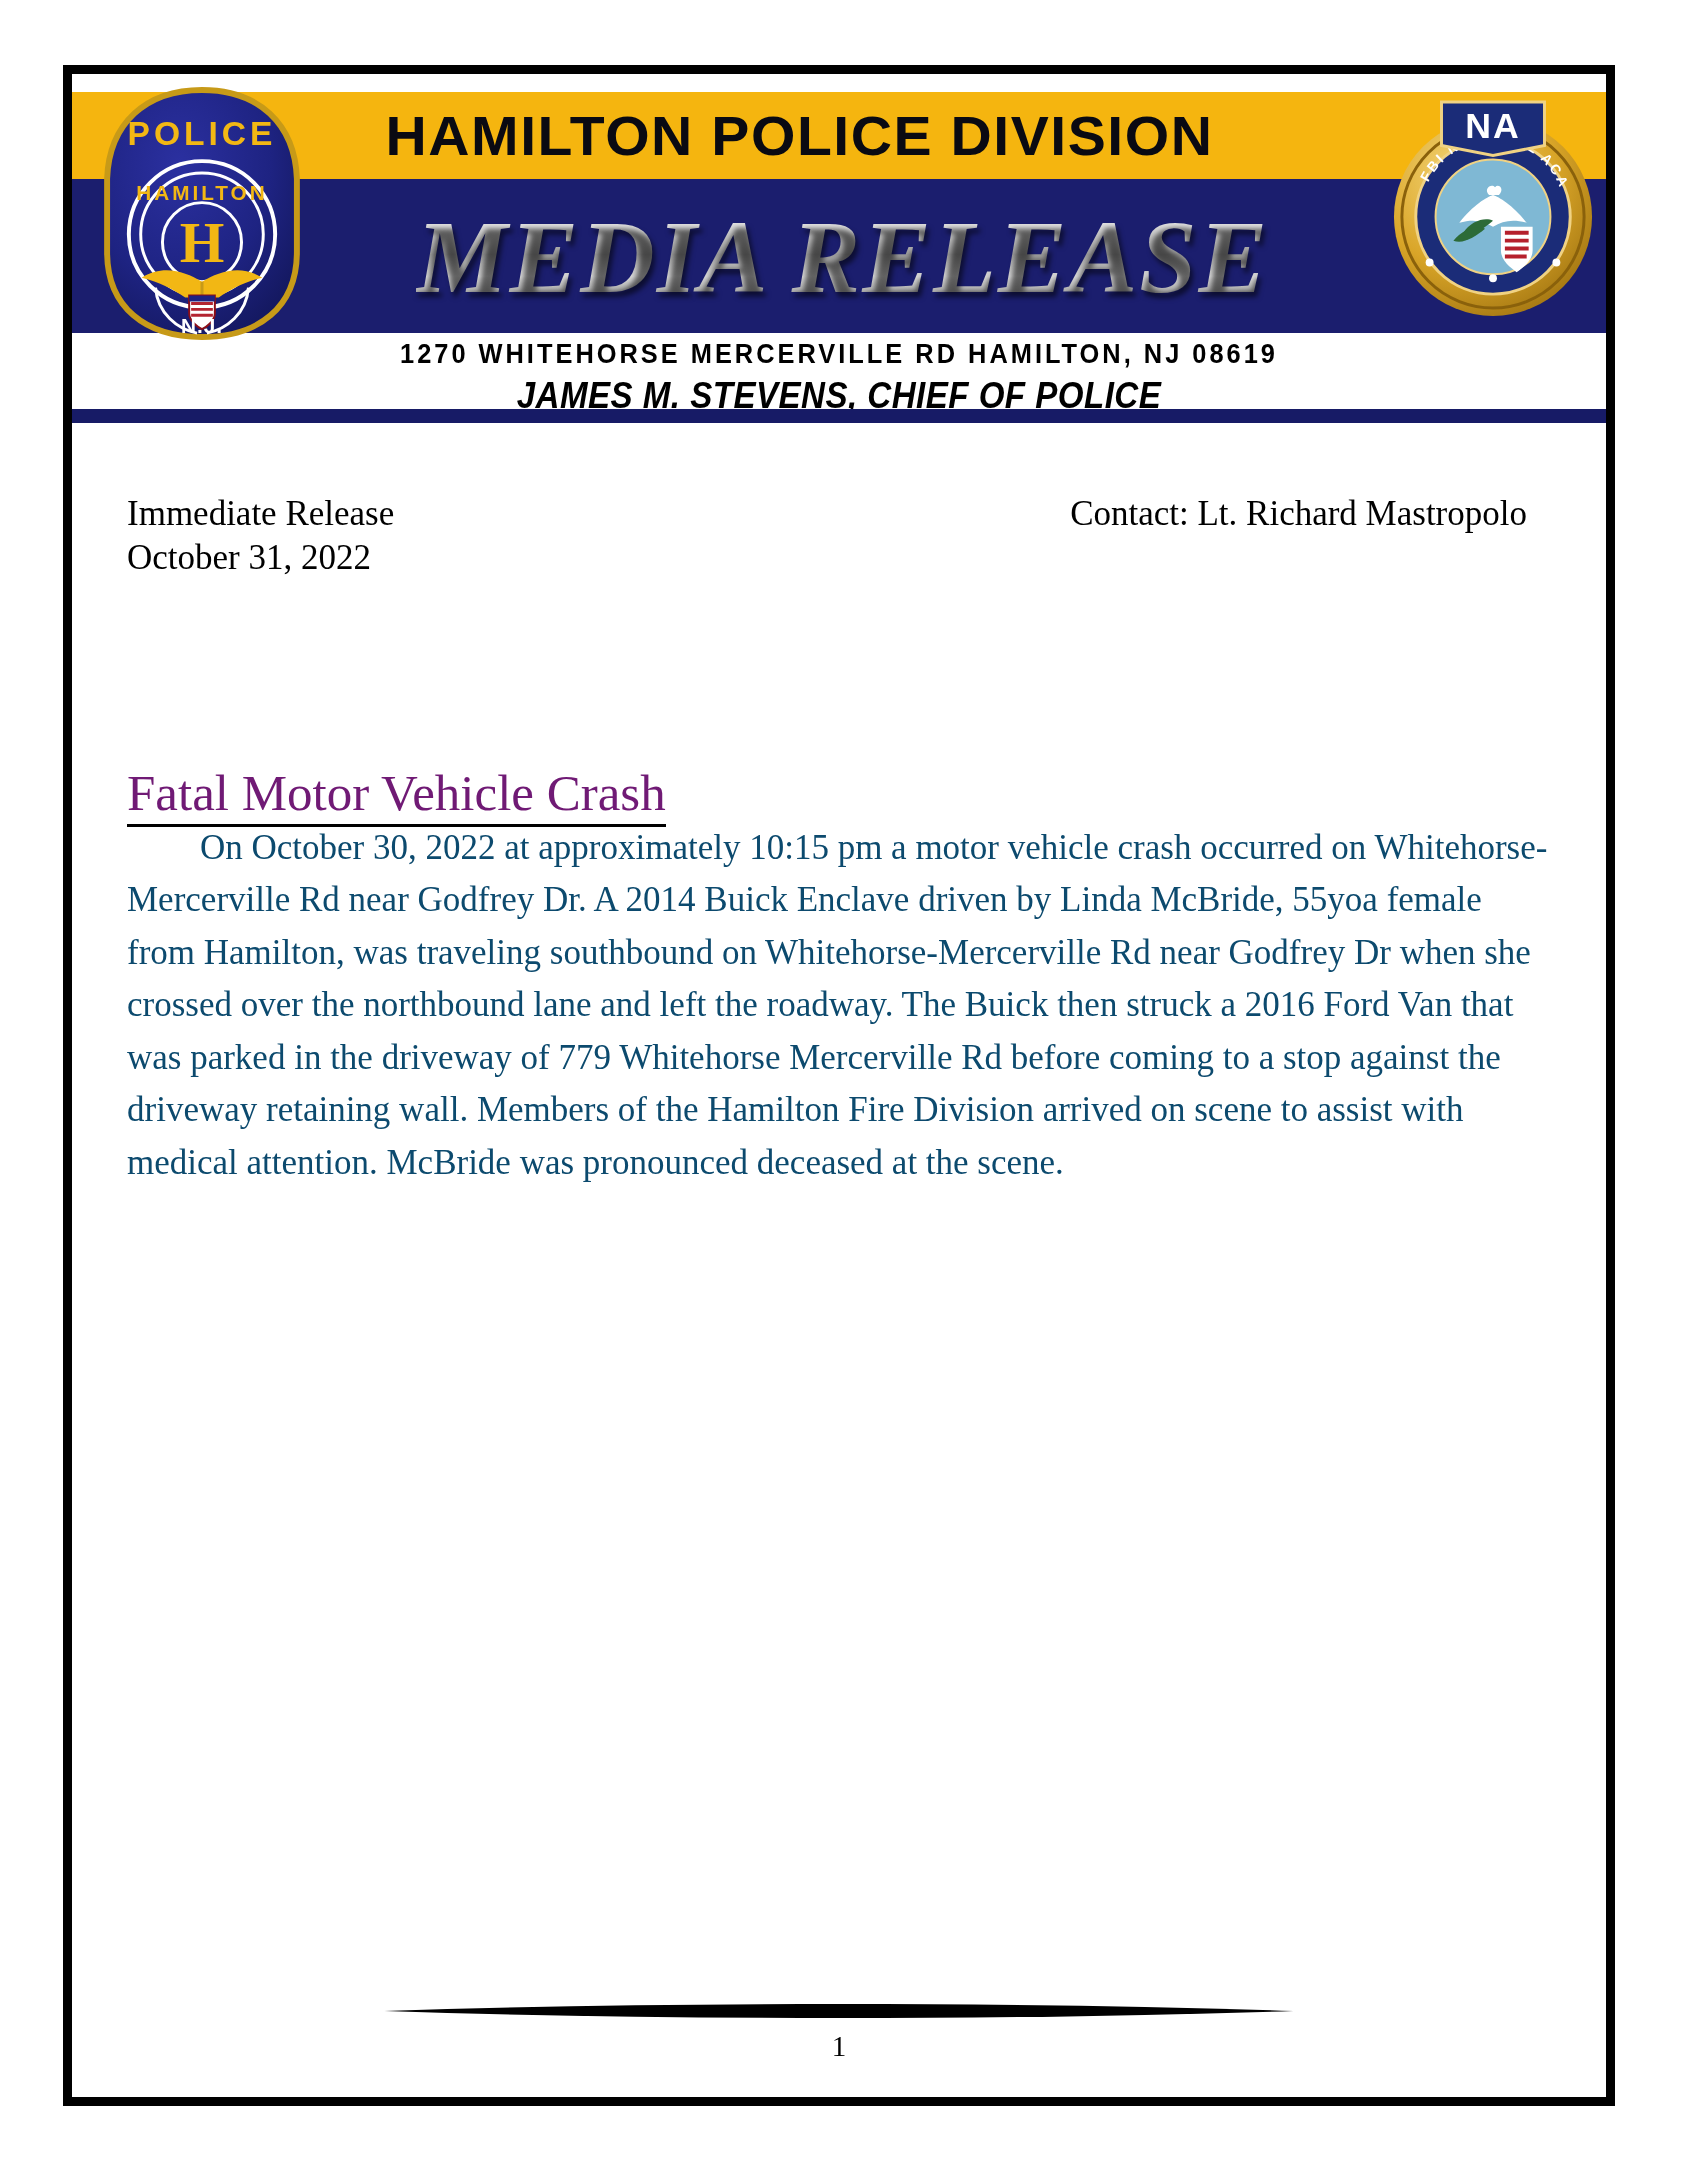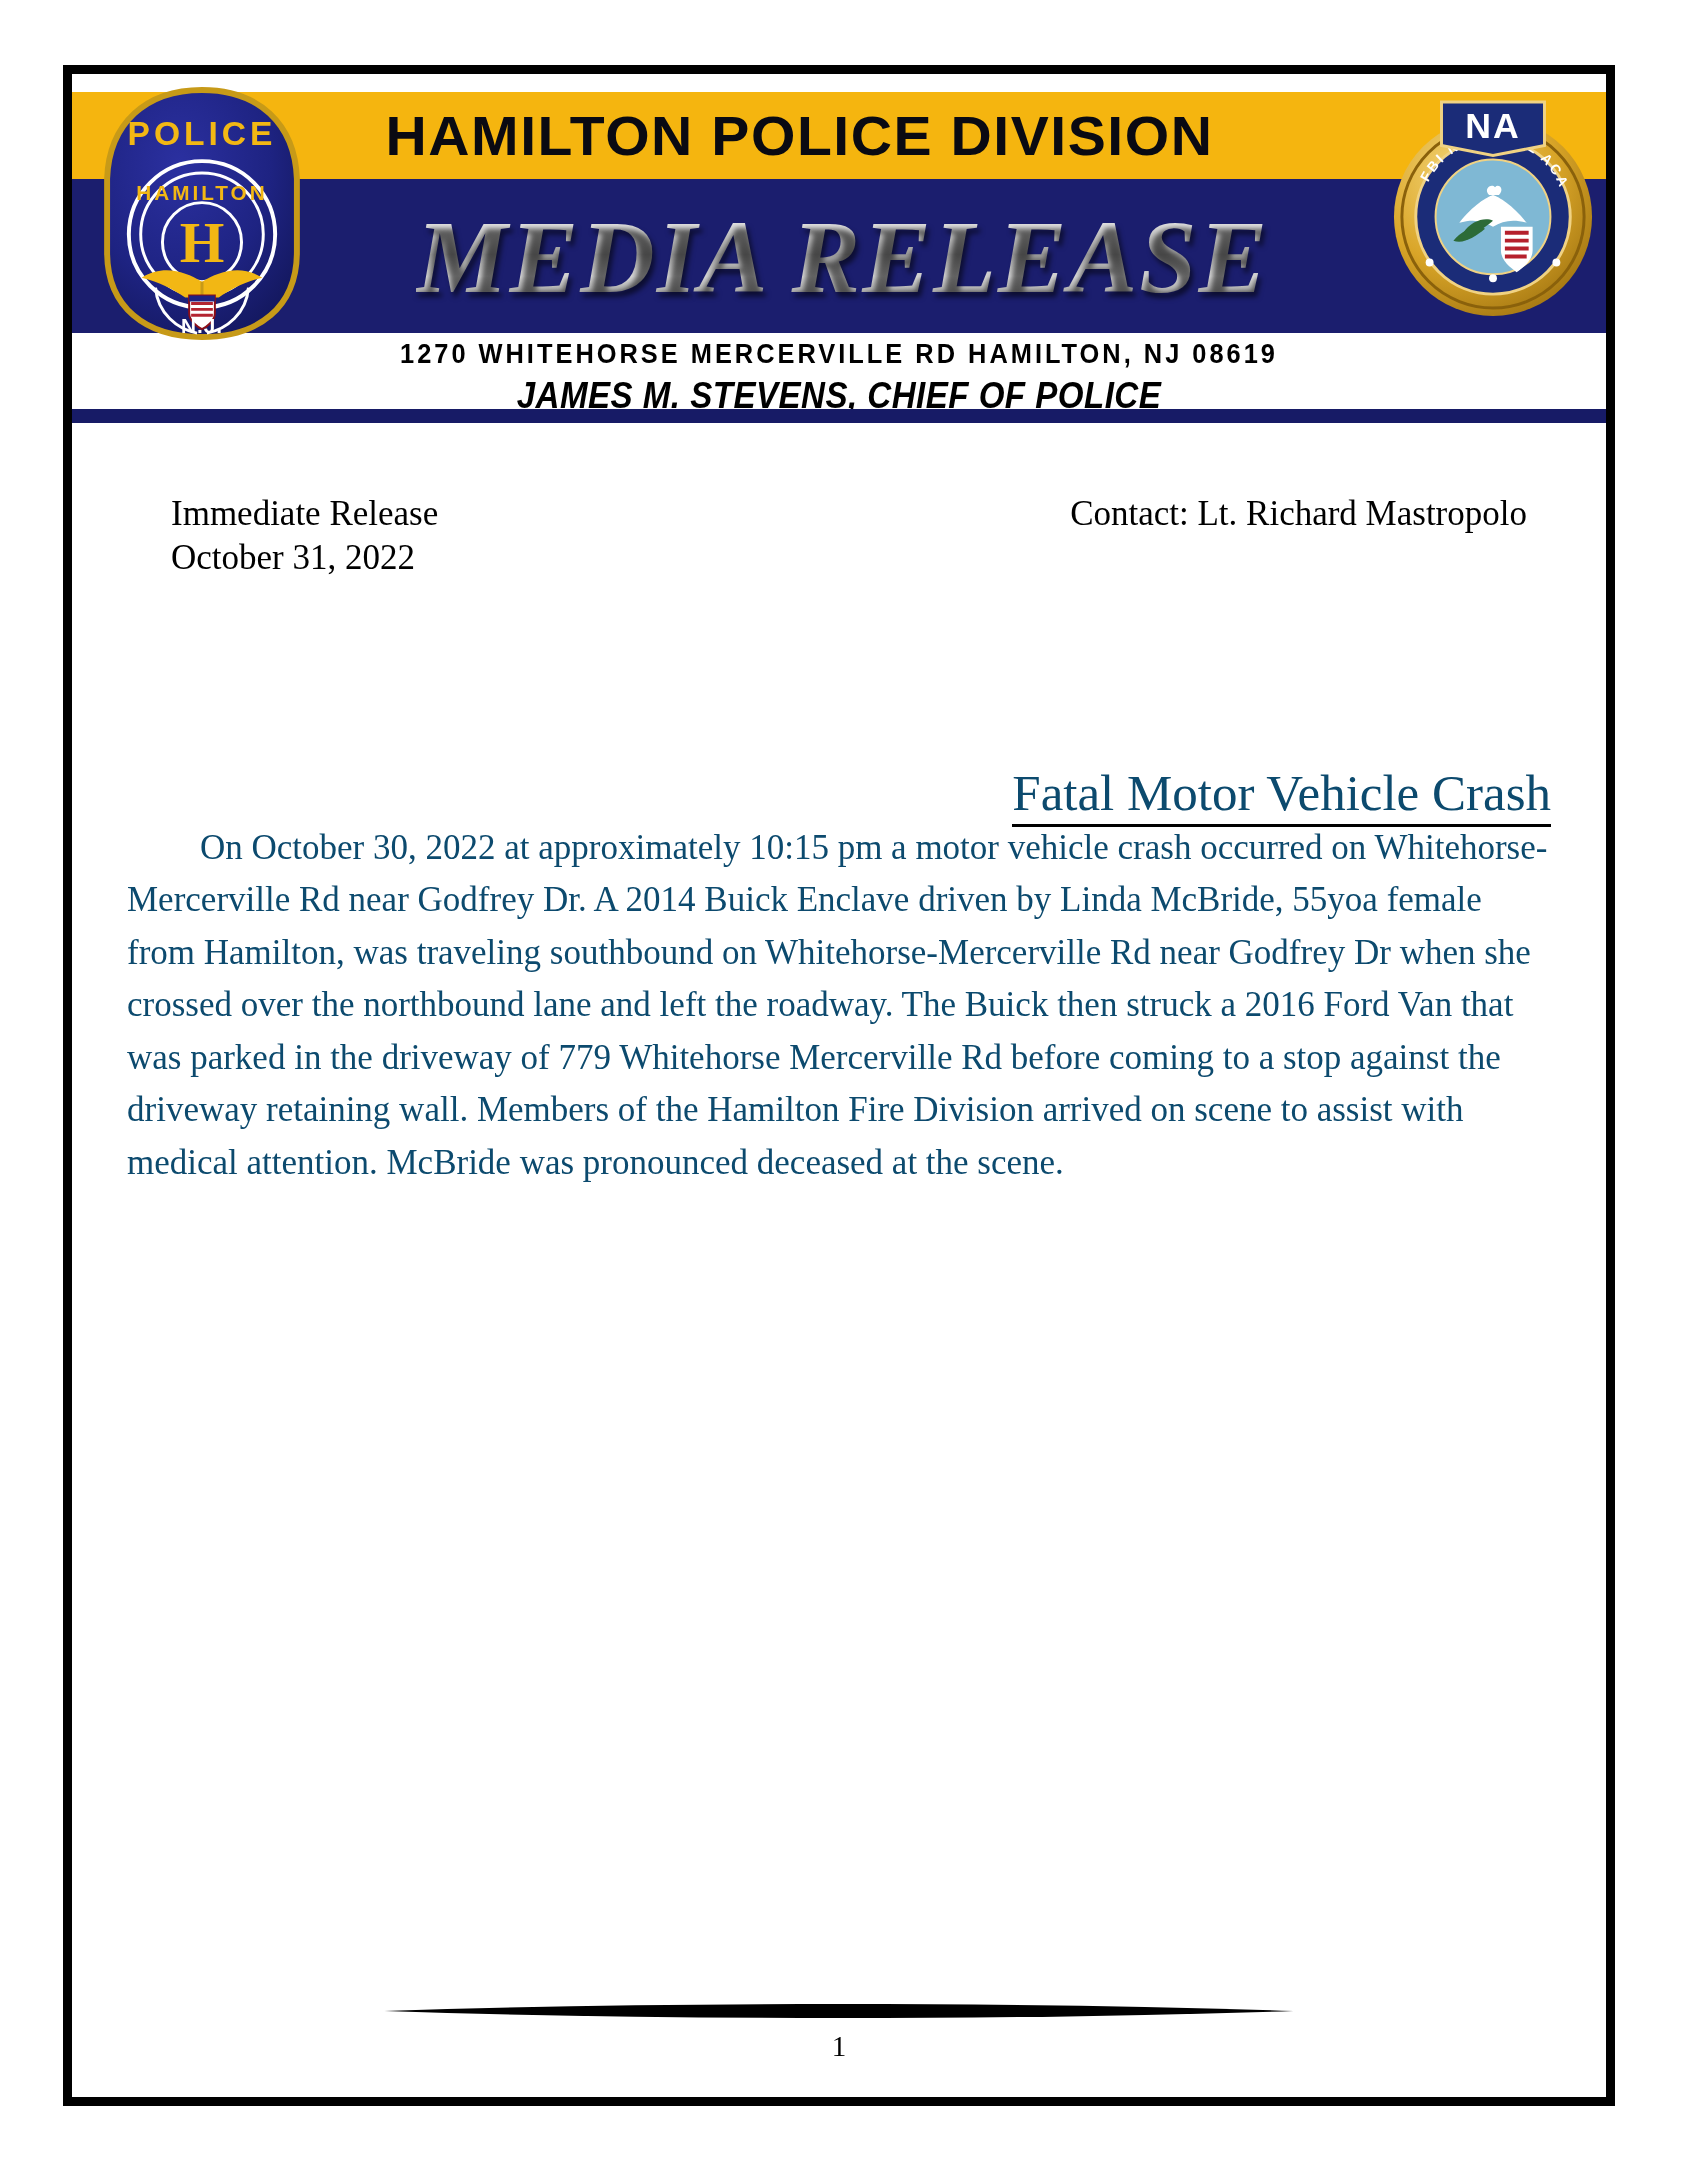--- a/index.html
+++ b/index.html
@@ -151,31 +151,30 @@
     padding: 0 55px;
   }
 
   .contact-row {
     display: flex;
     justify-content: space-between;
     padding-top: 51px;
     font-size: 35px;
     line-height: 1.27;
     color: #000;
-    margin-left: 44px;
   }
   .contact-left { text-align: left; }
   .contact-right { text-align: right; padding-right: 24px; }
   .contact-right .phone { display: block; padding-right: 6px; }
 
   .release-title {
-    text-align: right;
+    text-align: left;
     font-size: 51px;
     margin-top: 183px;
-    color: #0c4a6e;
+    color: #701a75;
   }
   .release-title span {
     border-bottom: 3px solid #000;
     padding-bottom: 3px;
   }
 
   .body-copy {
     font-size: 35px;
     line-height: 1.5;
     text-align: left;

